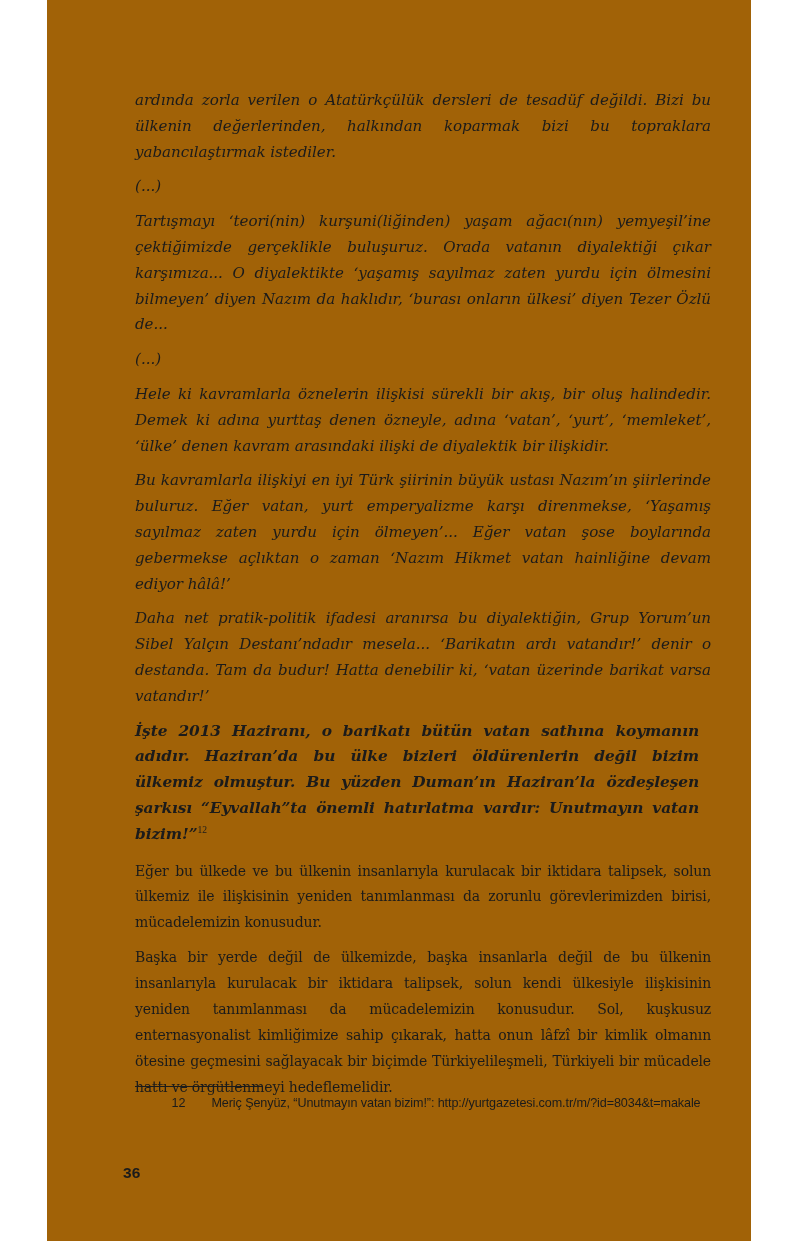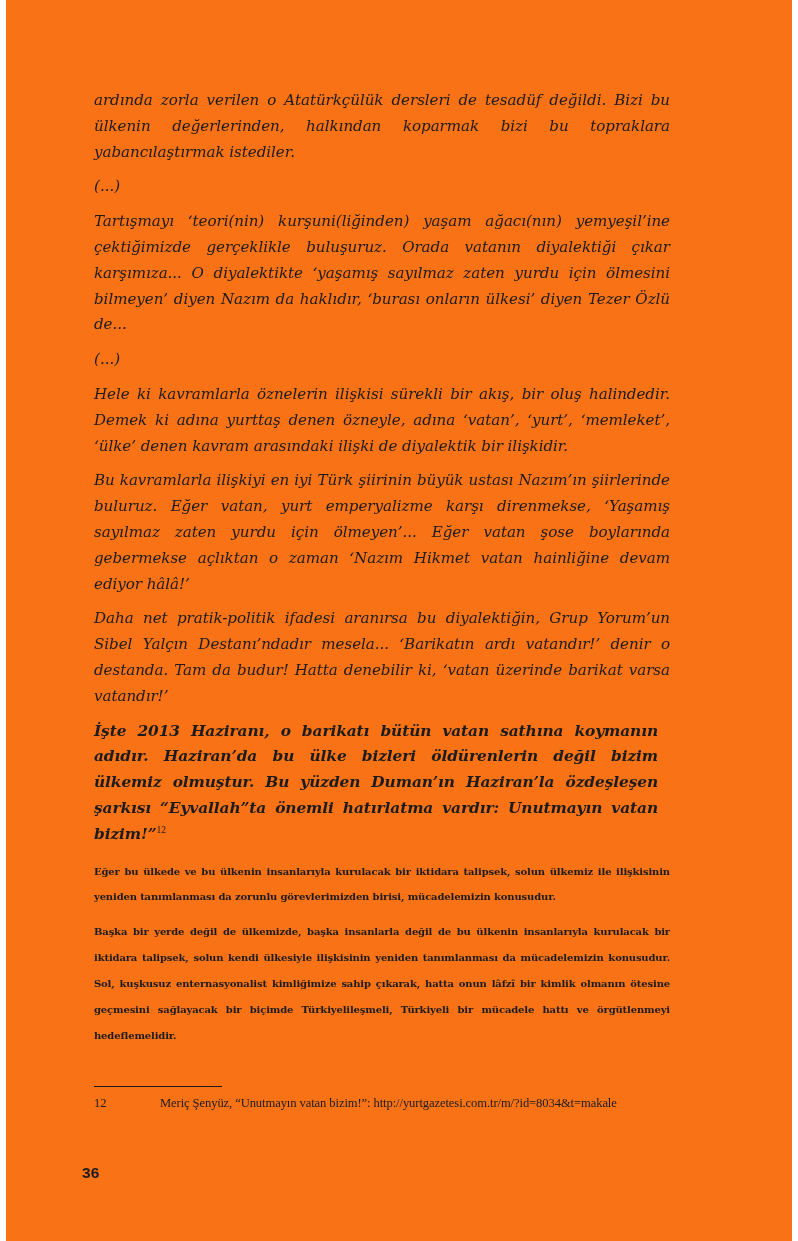--- a/index.html
+++ b/index.html
@@ -7,24 +7,24 @@
     margin: 0;
     padding: 0;
     background: #ffffff;
   }
   body {
     font-family: "Liberation Serif", "DejaVu Serif", serif;
     color: #1b1b1b;
   }
   .page {
     position: relative;
-    width: 786px;
+    width: 704px;
     height: 1241px;
     margin: 0 auto;
-    background: #f97316;
+    background: #a16207;
     overflow: hidden;
     box-sizing: border-box;
   }
   .content {
     position: absolute;
     left: 88px;
     top: 88px;
     width: 576px;
   }
 
@@ -70,50 +70,49 @@
     font-size: 9.6px;
     vertical-align: super;
     line-height: 0;
     letter-spacing: 0;
   }
 
   
   p.body {
     font-family: "DejaVu Serif", "Liberation Serif", serif;
     font-style: normal;
-    font-size: 10px;
+    font-size: 14px;
     line-height: 25.9px;
     text-align: justify;
     text-justify: inter-word;
     margin: 0 0 9px 0;
     letter-spacing: -0.15px;
-    font-weight: bold;
   }
   p.body:last-child {
     margin-bottom: 16px;
   }
 
   
   .footnote-zone {
     position: absolute;
     left: 88px;
     top: 1086px;
     width: 576px;
   }
   .footnote-rule {
     width: 128px;
     height: 0;
     border-top: 1px solid #1b1b1b;
     margin: 0 0 7px 0;
   }
   .footnote {
-    font-family: Liberation Serif, serif;
+    font-family: Liberation Sans, sans-serif;
     font-size: 12.6px;
     line-height: 18.2px;
-    text-align: left;
+    text-align: center;
     margin: 0;
     color: #1b1b1b;
     letter-spacing: -0.1px;
   }
   .footnote .fn-num {
     display: inline-block;
     width: 66px;
   }
 
   

